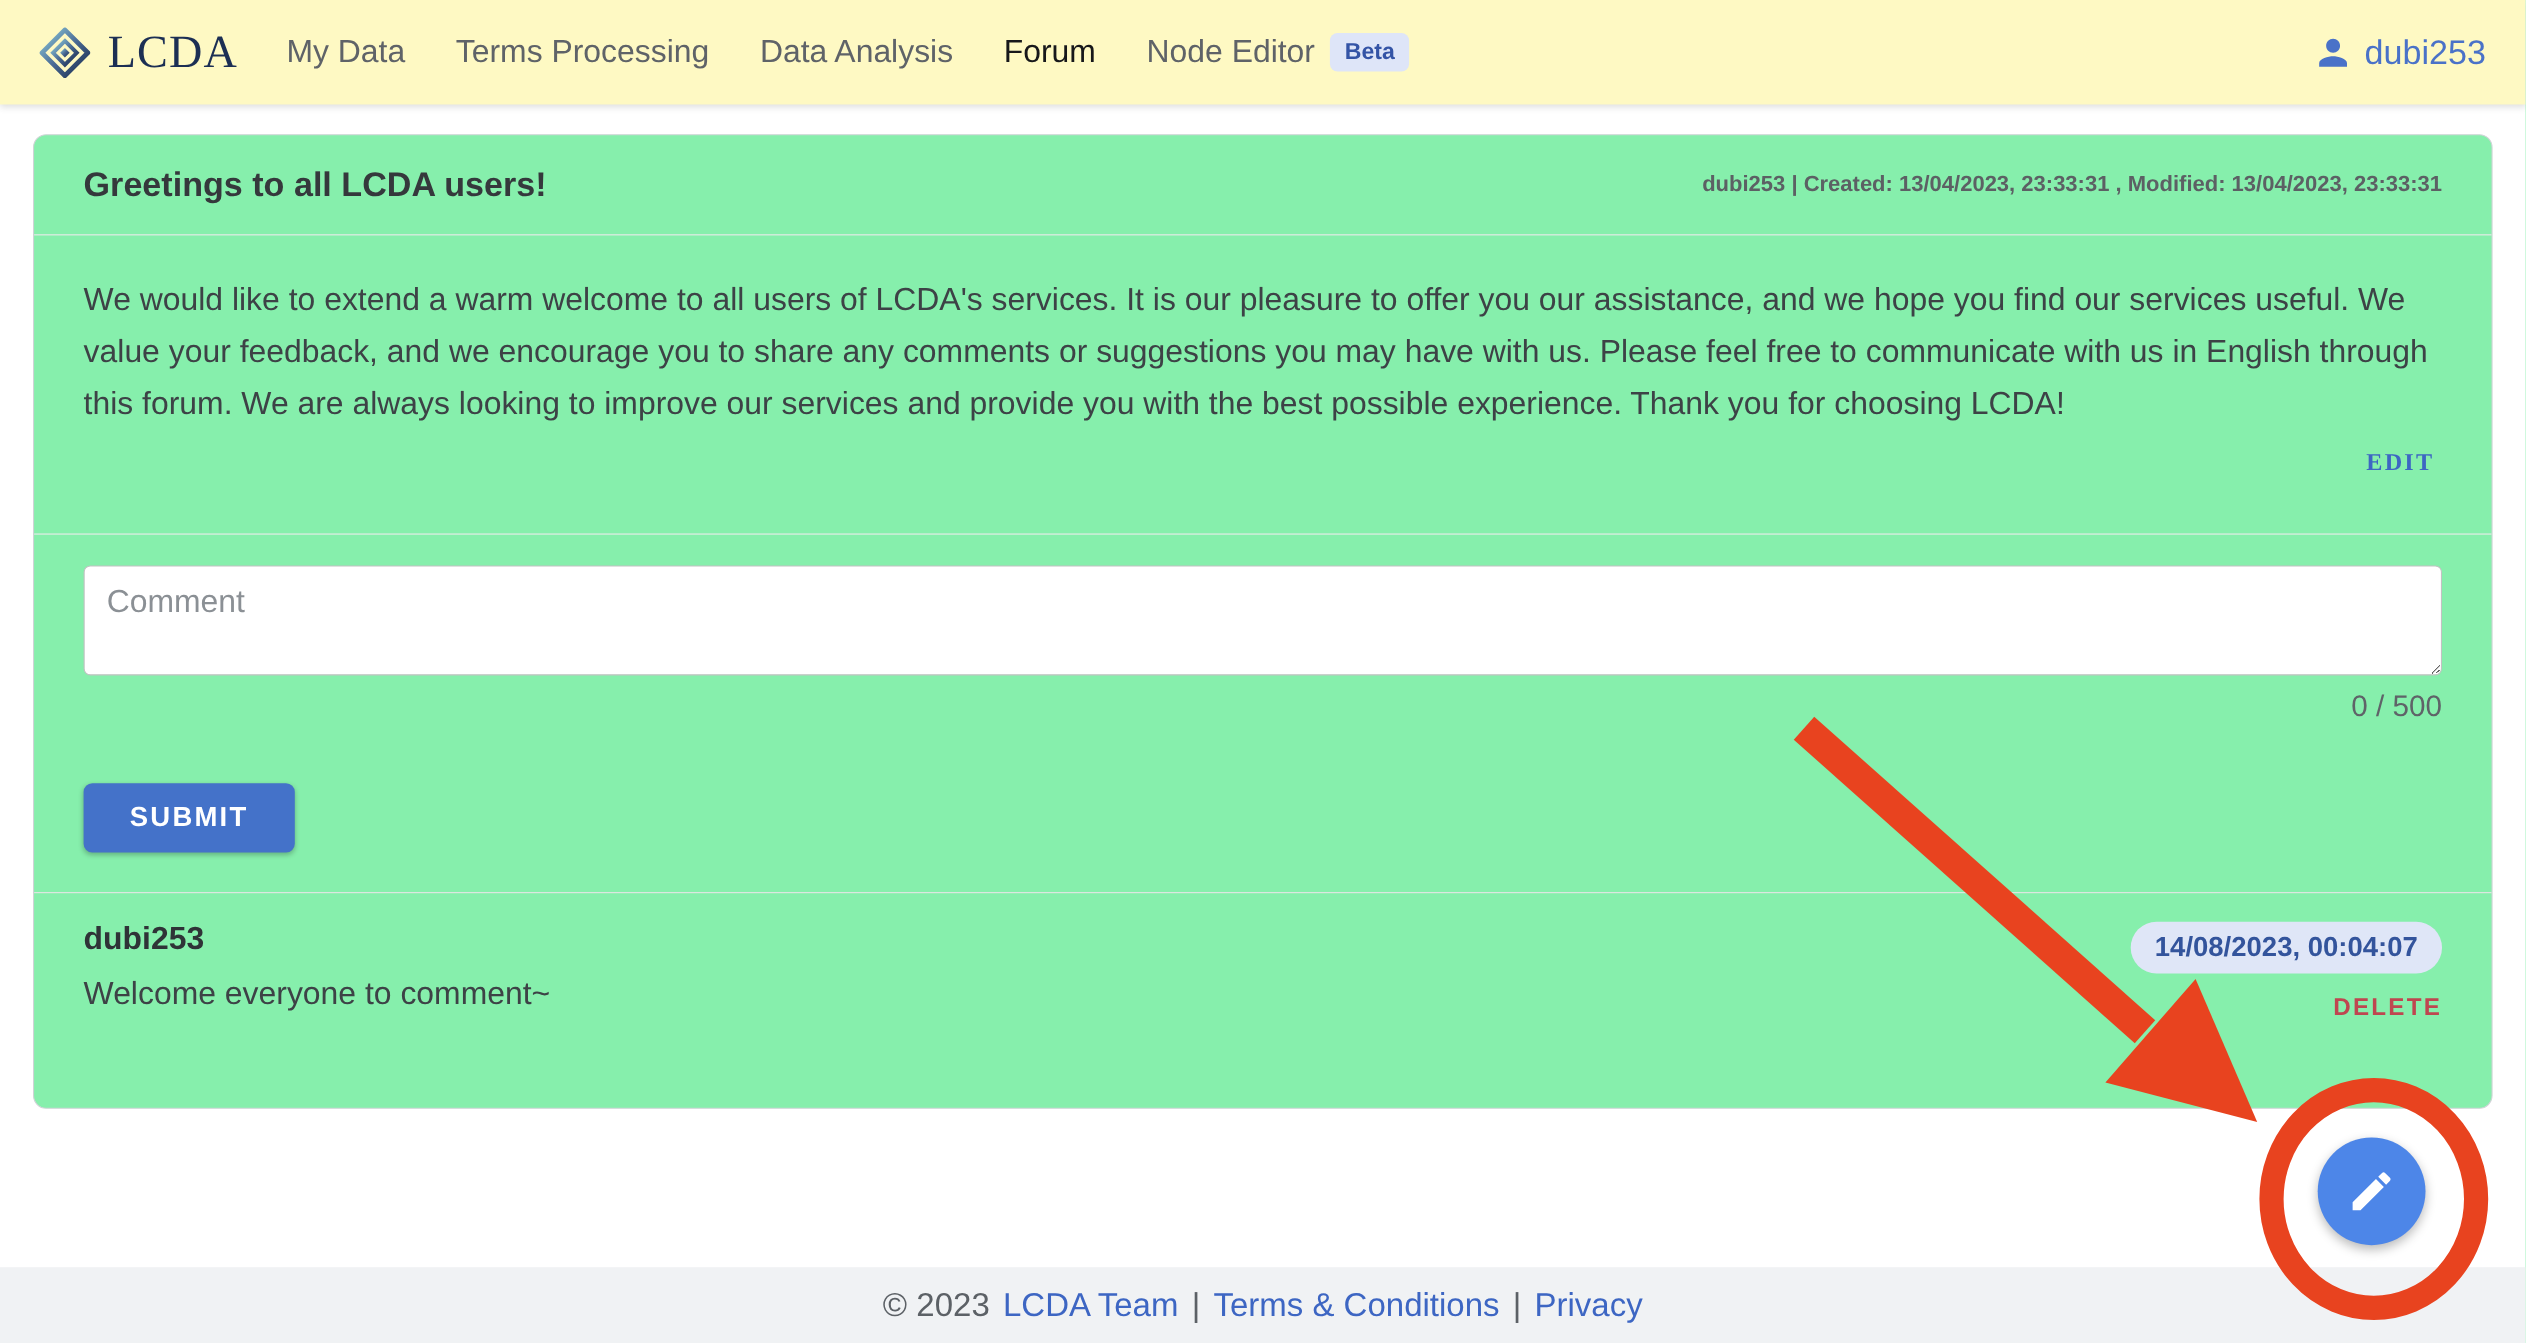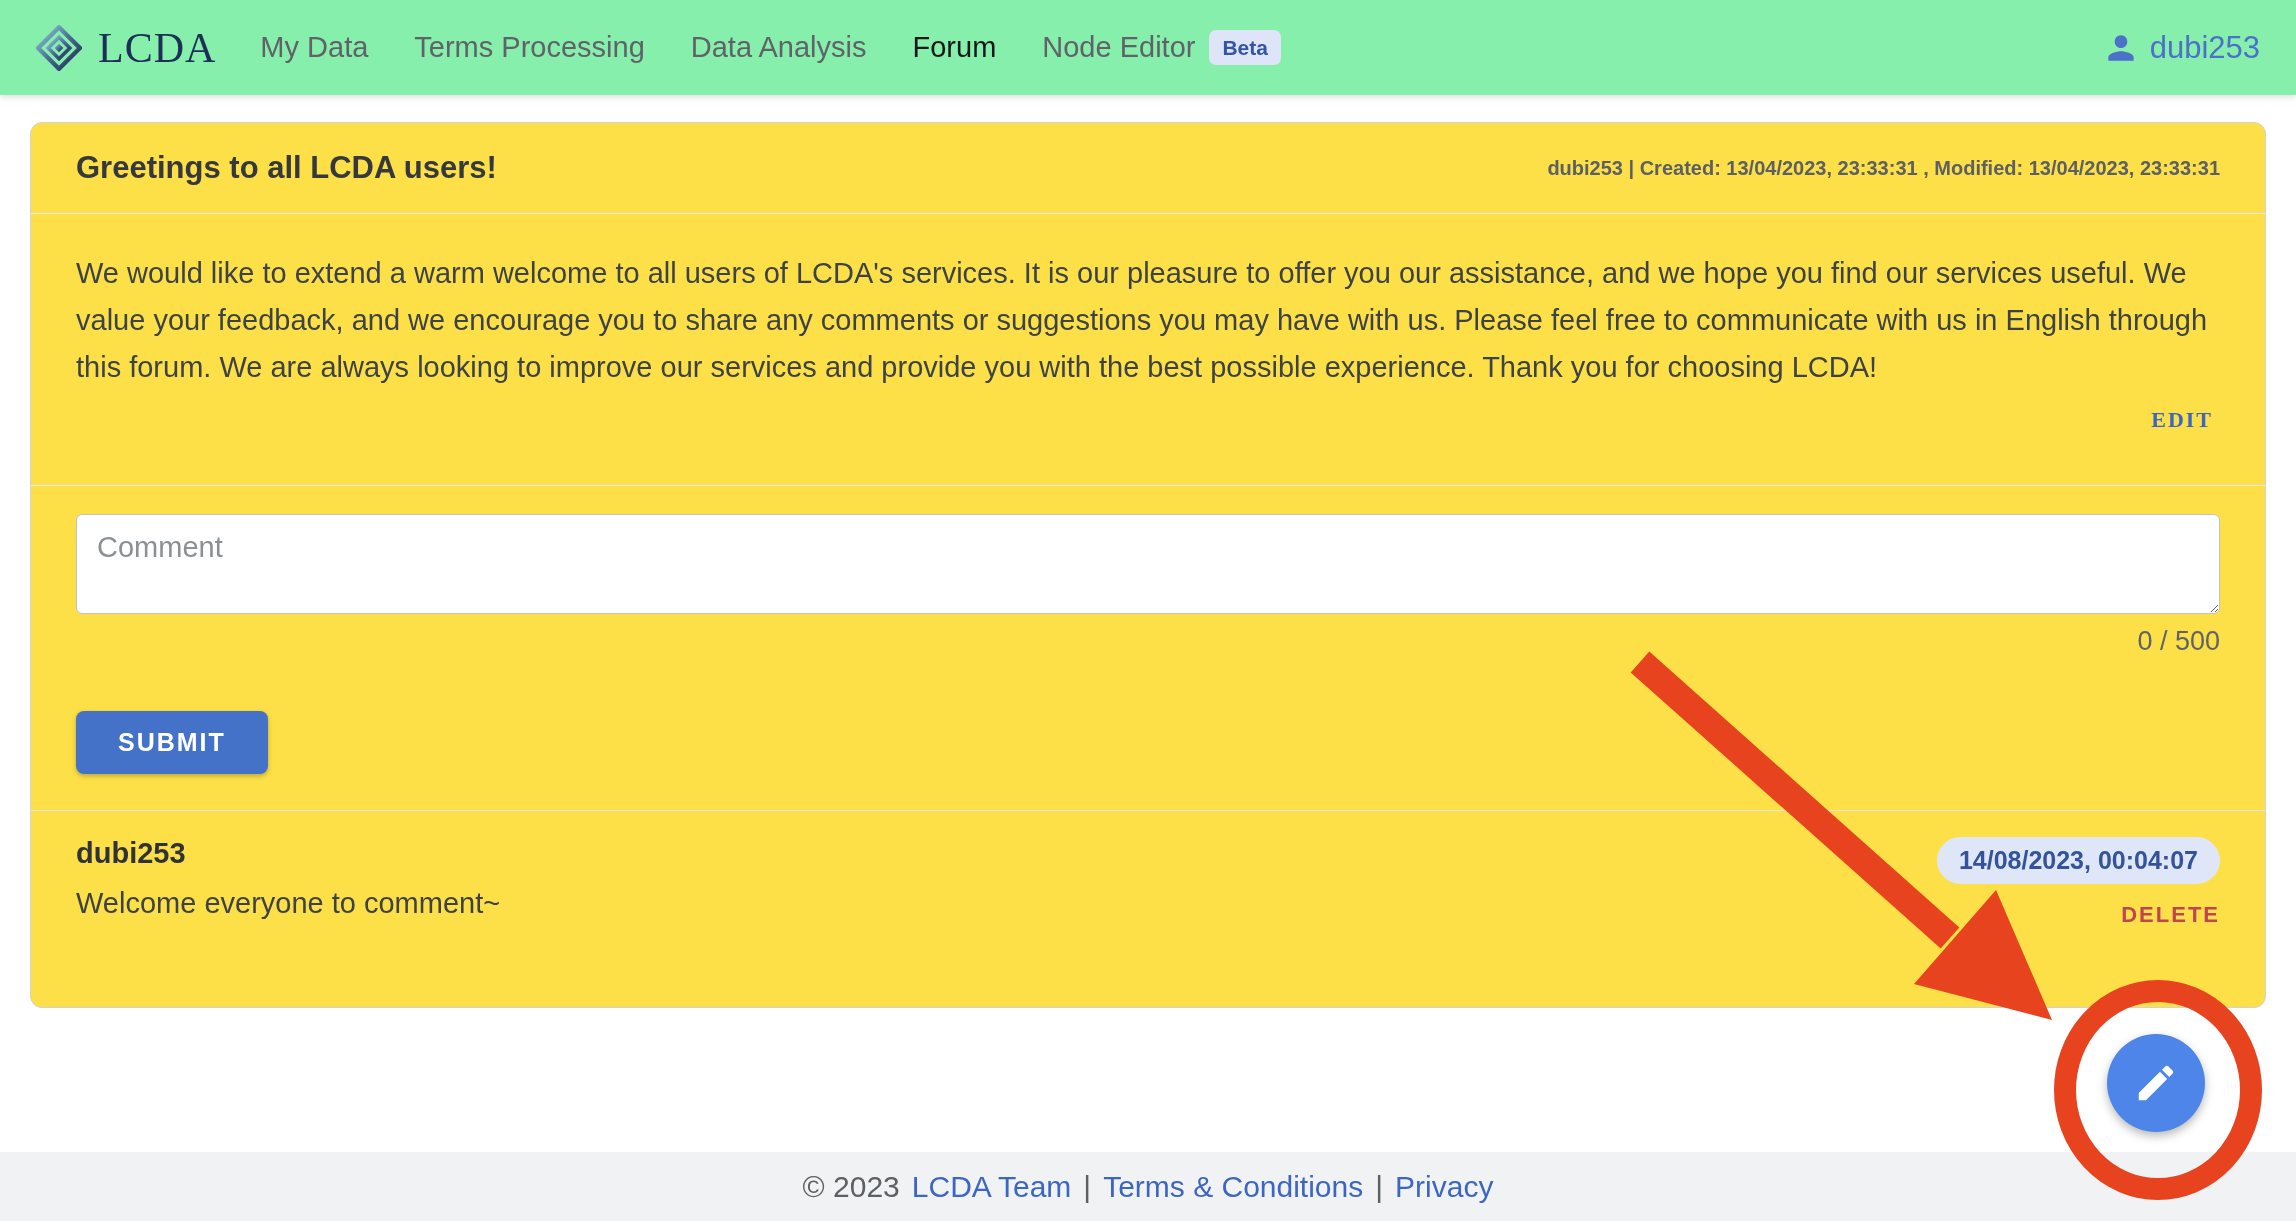--- a/index.html
+++ b/index.html
@@ -5,42 +5,42 @@
   * { margin:0; padding:0; box-sizing:border-box; }
   html,body { width:2296px; height:1221px; }
   body {
     position:relative; overflow:hidden; background:#ffffff;
     font-family:"Liberation Sans", sans-serif; color:#3d4246;
   }
 
   
   .navbar {
     position:absolute; top:0; left:0; width:2296px; height:95px;
-    background:#86efac; display:flex; align-items:center; padding:0 36px;
+    background:#fef9c3; display:flex; align-items:center; padding:0 36px;
     box-shadow:0 2px 6px rgba(60,64,67,.18); z-index:5;
   }
   .brand { display:flex; align-items:center; gap:16px; cursor:pointer; }
   .brand-name {
     font-family:"Liberation Serif", serif; font-size:42px; color:#1c2f54; letter-spacing:1px;
   }
   .nav-links { display:flex; align-items:center; gap:46px; margin-left:44px; }
   .nav-link { font-size:29px; color:#5f6368; cursor:pointer; white-space:nowrap; }
   .nav-link.active { color:#17181a; }
   .nav-item-with-badge { display:flex; align-items:center; gap:14px; }
   .beta-badge {
     background:#dee5f8; color:#3454a6; font-size:21px; font-weight:bold;
     padding:7px 13px; border-radius:7px; line-height:1;
   }
   .user-chip { margin-left:auto; display:flex; align-items:center; gap:10px; cursor:pointer; }
   .user-name { font-size:31px; color:#4a72c8; }
 
   
   .card {
     position:absolute; left:30px; top:122px; width:2236px; height:886px;
-    background:#fde047; border:1px solid #cfd3d6; border-radius:12px; z-index:2;
+    background:#86efac; border:1px solid #cfd3d6; border-radius:12px; z-index:2;
   }
   .card-header {
     height:91px; border-bottom:1px solid #ececec;
     display:flex; align-items:center; justify-content:space-between; padding:0 45px;
   }
   .post-title { font-size:31px; font-weight:bold; color:#35383c; }
   .post-meta  { font-size:20px; font-weight:bold; color:#5c6064; }
   .post-body  { padding:36px 45px 0 45px; font-size:29px; line-height:47px; color:#3d4246; }
   .edit-row   { display:flex; justify-content:flex-end; padding:16px 52px 0 45px; }
   .edit-btn   { color:#3d66c3; font-size:22px; font-weight:bold; letter-spacing:2px;

